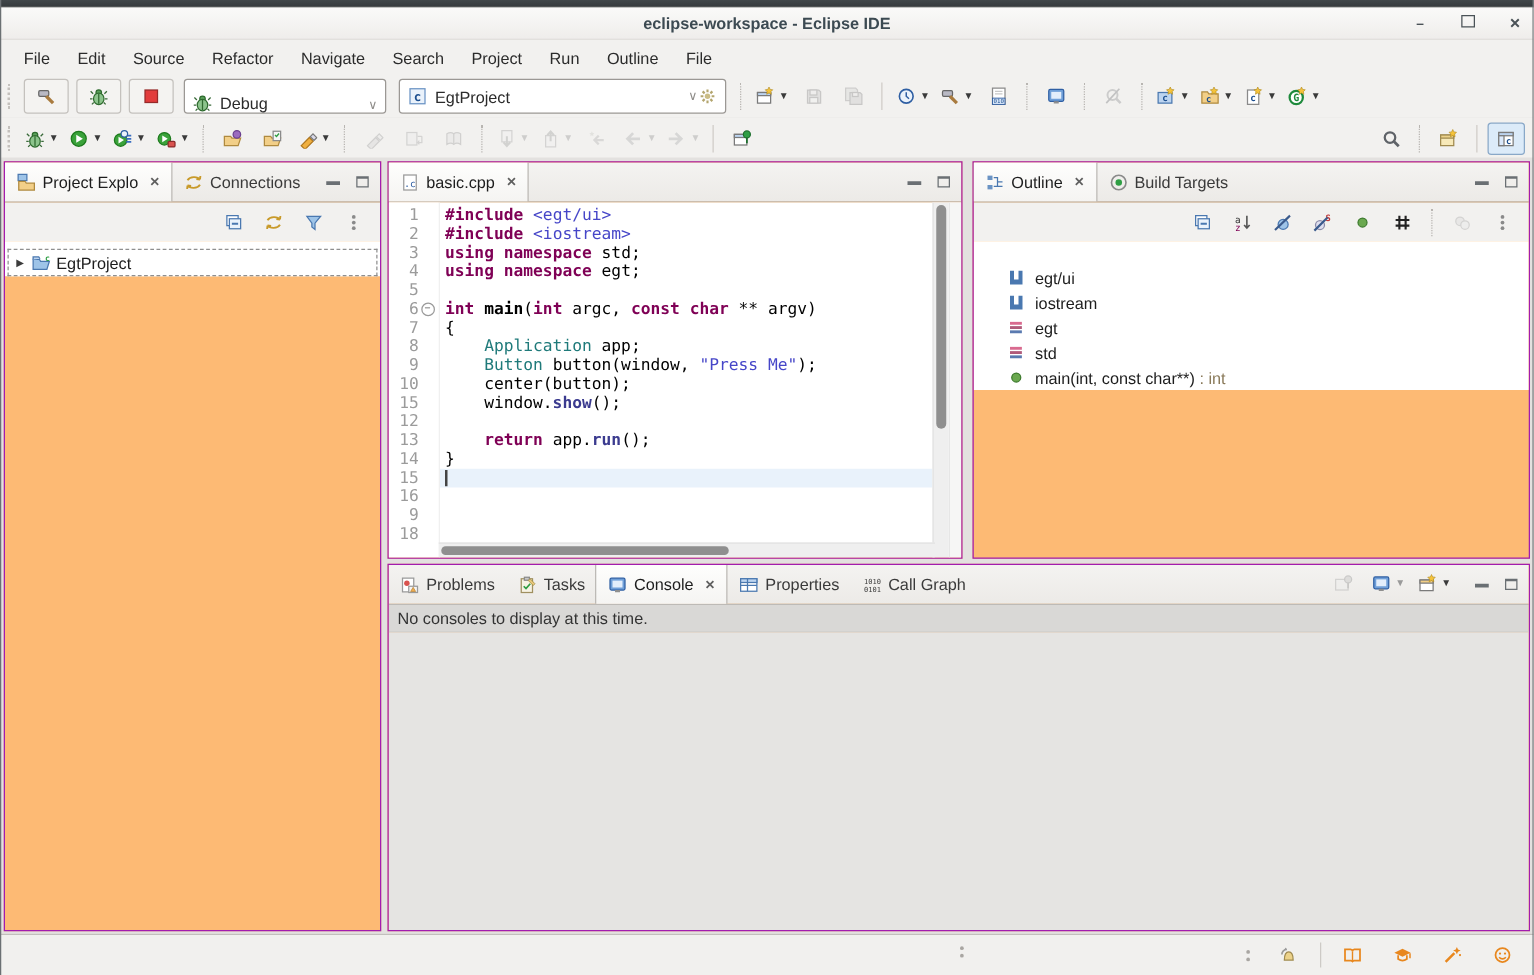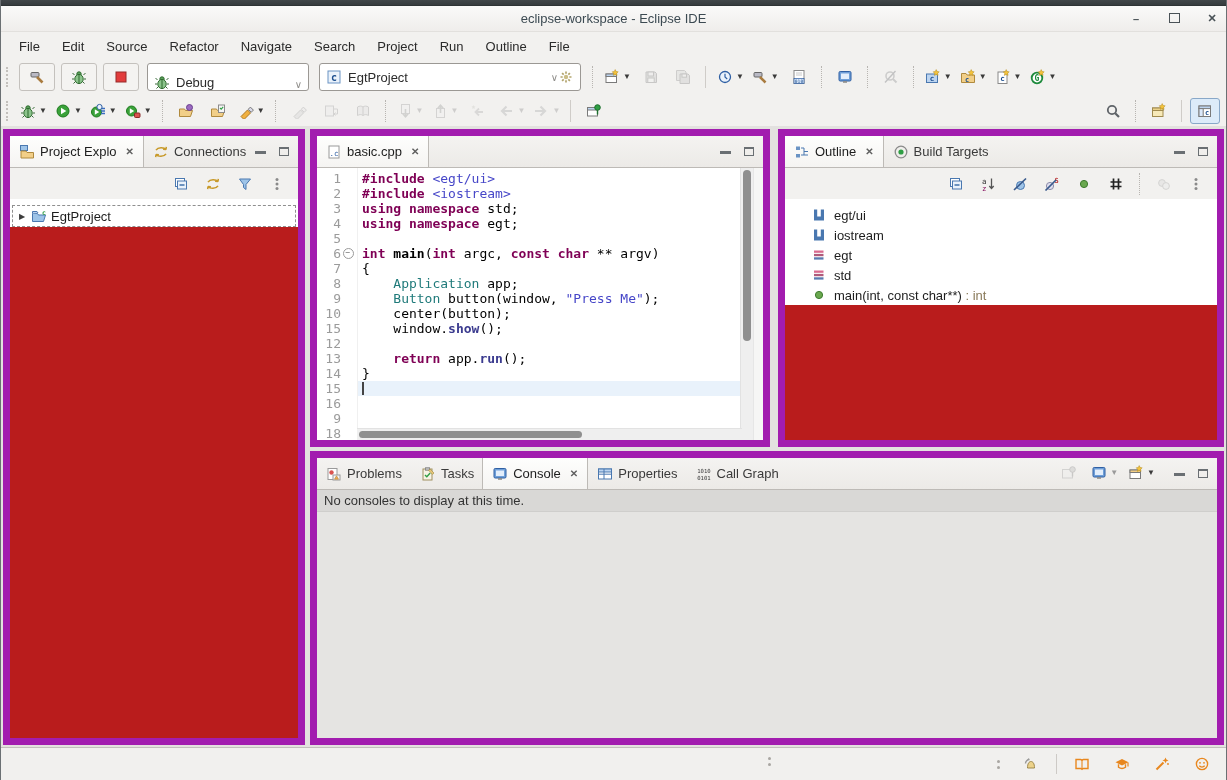--- a/index.html
+++ b/index.html
@@ -6,21 +6,21 @@
   body{width:1227px;height:780px;position:relative;overflow:hidden;
        background:#e3e1df;font-family:"Liberation Sans",sans-serif;
        -webkit-font-smoothing:antialiased;user-select:none}
   .top-edge{height:5px;background:linear-gradient(#41474a,#363b3e);
        border-bottom:1px solid #2e3335}
   .win-side{position:absolute;top:0;bottom:0;width:1px;background:#6b7073;z-index:50}
   
   .titlebar{height:25px;background:linear-gradient(#fafaf9,#efedeb);
       display:flex;align-items:center;justify-content:center;position:relative;
       border-bottom:1px solid #e2e0dd}
-  .title{font-size:13px;font-weight:normal;color:#3c4a52}
+  .title{font-size:13px;font-weight:bold;color:#3c4a52}
   .win-controls{position:absolute;right:8px;top:0;height:100%;display:flex;align-items:center;gap:24px}
   .wc{font-size:11px;color:#4a5257;font-weight:bold;width:14px;text-align:center;cursor:default}
   
   .menubar{height:28px;background:#f2f1ef;display:flex;align-items:center;padding-left:8px}
   .menu-item{padding:3px 11px;font-size:13px;color:#2b2b2b;border-radius:3px}
   
   .toolbar{height:34px;background:#f2f1ef;display:flex;align-items:center;padding-left:4px;position:relative}
   .toolbar.r1{height:34px}
   .toolbar.r2{border-bottom:1px solid #c9c6c3}
   .tb-grip{width:4px;height:20px;border-left:2px dotted #c3c0bc;margin:0 4px 0 2px}
@@ -36,21 +36,21 @@
   .tb-sep.solid{border-left:1px solid #cfccc8}
   .combo{height:26px;background:#fff;border:1px solid #9b9894;border-radius:3px;
          display:flex;align-items:center;padding:0 6px;margin:0 5px;font-size:13px;color:#2b2b2b}
   .combo .lbl{flex:1;padding-left:6px}
   .combo .chev{color:#8f8d8a;font-size:10px;margin-left:8px}
   .icn{display:inline-flex;width:16px;height:16px;align-items:center;justify-content:center;flex:none}
   .icn svg{display:block}
   .tb-right{position:absolute;right:6px;top:0;height:34px;display:flex;align-items:center}
   
   .workbench{position:absolute;top:126px;left:0;right:0;height:622px;background:#e3e1df}
-  .view{position:absolute;background:#b91c1c;border:7px solid #a21caf;box-sizing:border-box;overflow:hidden}
+  .view{position:absolute;background:#fdba74;border:1px solid #a21caf;box-sizing:border-box;overflow:hidden}
   .vhead{height:31px;background:linear-gradient(#f4f3f1,#eceae7);border-bottom:1px solid #bdbab6;
          display:flex;align-items:stretch;position:relative}
   .tab{display:inline-flex;align-items:center;padding:0 9px;font-size:13px;color:#3a3a3a;gap:5px}
   .tab.active{background:linear-gradient(#fefefd,#f5f4f2);border-right:1px solid #bdbab6;
         border-left:1px solid #bdbab6;margin-left:-1px;color:#1d1d1d}
   .tab .x{font-size:10px;color:#5f5f5f;margin-left:4px;font-weight:bold}
   .vbtns{position:absolute;right:4px;top:0;height:30px;display:flex;align-items:center;gap:4px}
   .hbtn{width:20px;height:20px;display:flex;align-items:center;justify-content:center;border-radius:3px}
   .glyph-min{width:11px;height:3px;background:#6a6f73;margin-top:2px}
   .glyph-max{width:10px;height:9px;border:1px solid #6a6f73;border-top-width:2px;box-sizing:border-box}
@@ -78,21 +78,21 @@
   .str{color:#4646c8}
   .cls{color:#1f7a7a}
   .mth{color:#3b3b8f;font-weight:bold}
   .fn{color:#000;font-weight:bold}
   .vscroll{width:12px;background:#efefef;border-left:1px solid #e2e2e2;position:relative}
   .vthumb{position:absolute;left:2px;right:2px;top:2px;height:63%;background:#8f8f8f;border-radius:5px}
   .oruler{width:9px;background:#f6f6f5;border-left:1px solid #e6e6e6}
   .hscroll{position:absolute;left:40px;right:21px;bottom:0;height:11px;background:#efefef;border-top:1px solid #e2e2e2}
   .hthumb{position:absolute;left:2px;top:2px;width:58%;height:7px;background:#8f8f8f;border-radius:4px}
   
-  .olist{background:#fff;padding-top:6px}
+  .olist{background:#fff;padding-top:19px}
   .oitem{display:flex;align-items:center;height:20px;padding-left:26px;gap:7px;font-size:13px;color:#1d1d1d}
   .osuffix{color:#8a7a5a}
   
   .cmsg{height:21px;background:#d9d8d6;border-bottom:1px solid #cfcecc;display:flex;align-items:center;
         padding-left:7px;font-size:13px;color:#333}
   .cbody{position:absolute;top:54px;left:0;right:0;bottom:0;background:#e5e4e2}
   .chead-tools{display:flex;align-items:center;gap:2px;margin-right:6px}
   
   .statusbar{position:absolute;left:0;right:0;bottom:0;height:32px;background:#f1f0ee;
              border-top:1px solid #c2bfbc;display:flex;align-items:center}

